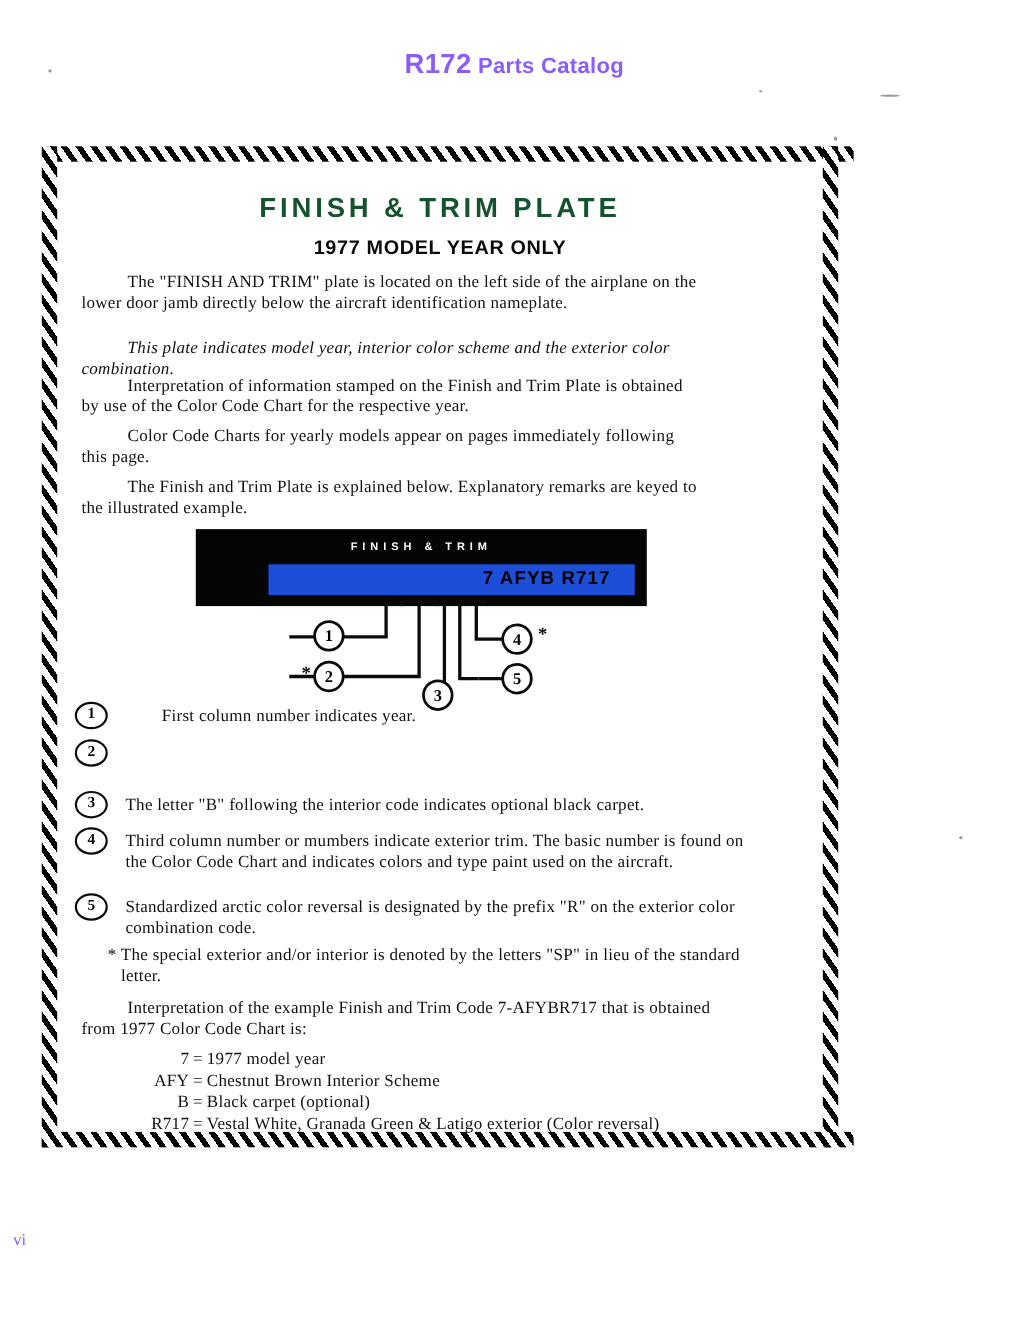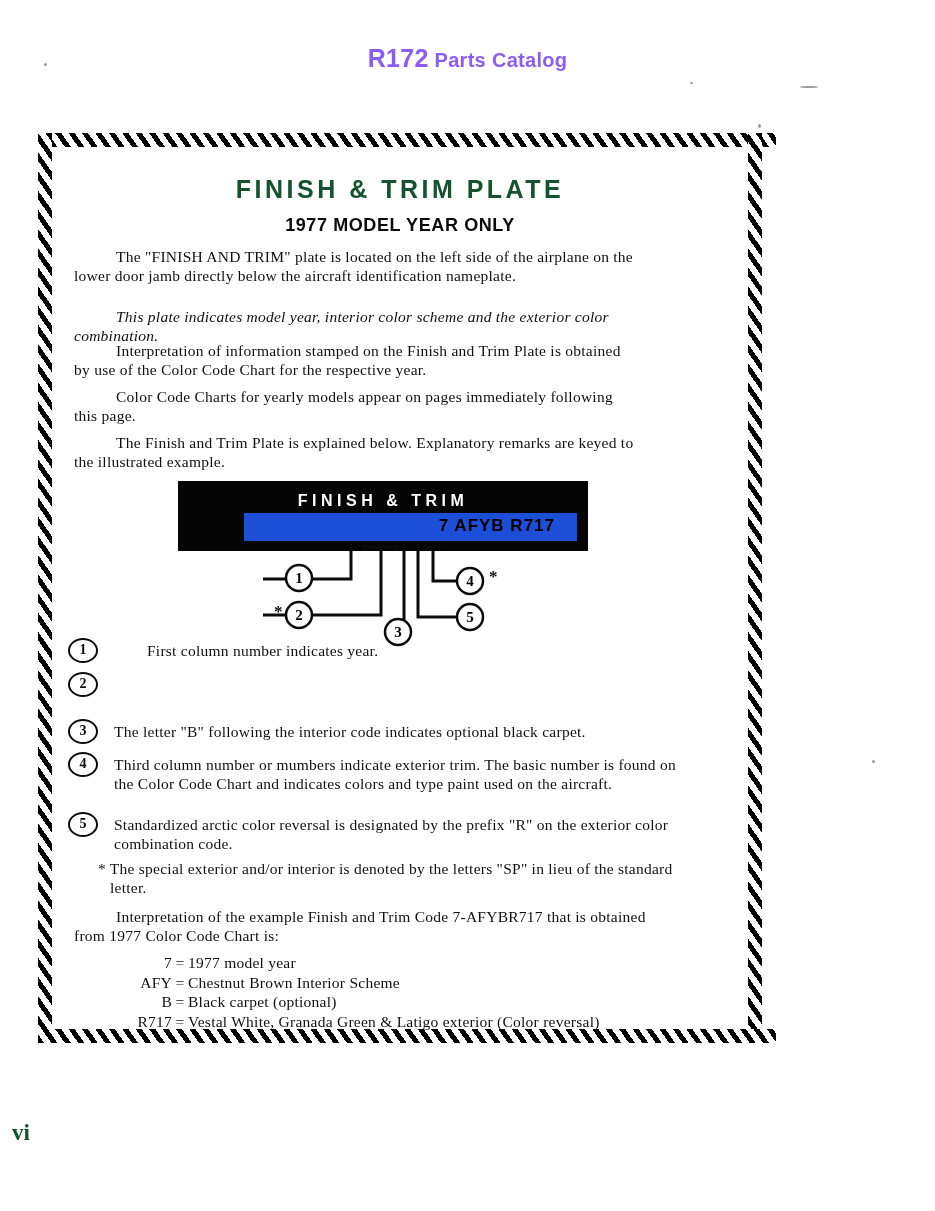--- a/index.html
+++ b/index.html
@@ -108,21 +108,21 @@
     background: #050505;
   }
   #plate-label {
     position: absolute;
     left: 0; top: 11px;
     width: 410px;
     text-align: center;
     color: #ffffff;
     font-family: "Liberation Sans", "DejaVu Sans", sans-serif;
     font-weight: bold;
-    font-size: 16px;
+    font-size: 10px;
     letter-spacing: 4.5px;
     box-sizing: border-box;
   }
   #plate-window {
     position: absolute;
     left: 66px;
     top: 32px;
     width: 333px;
     height: 28px;
     background: #1d4ed8;
@@ -245,23 +245,23 @@
     display: inline-block;
     width: 16px;
     text-align: center;
   }
 
   
   #folio {
     position: absolute;
     left: 12px;
     top: 1120px;
-    font-size: 23px;
-    font-weight: bold;
-    color: #14532d;
+    font-size: 15px;
+    font-weight: normal;
+    color: #8b5cf6;
   }
 
   
   .speck {
     position: absolute;
     background: #9a9a9a;
     border-radius: 50%;
   }
 </style>
 </head>

